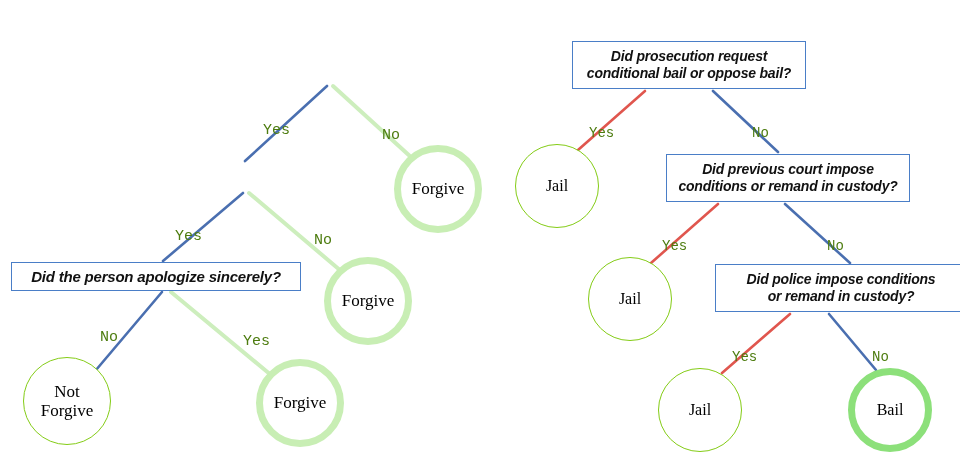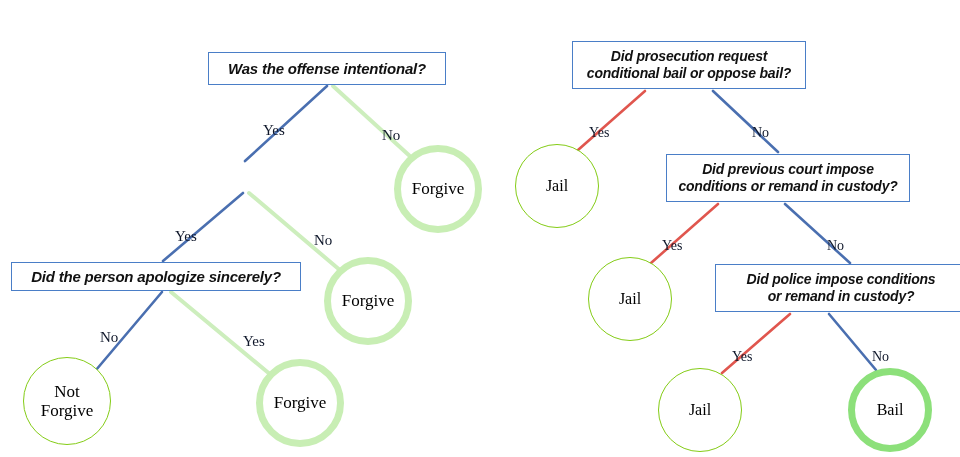--- a/index.html
+++ b/index.html
@@ -34,22 +34,22 @@
     color:#000000;
     line-height:1.12;
     z-index:3;
   }
   .leaf.red{border:1px solid #84cc16;}
   .leaf.green-pale{border:7px solid #c8eeb4;}
   .leaf.green{border:7px solid #8ce07a;}
 
   .elabel{
     position:absolute;
-    font-family:Liberation Serif, serif;
-    color:#0f172a;
+    font-family:Liberation Mono, monospace;
+    color:#4d7c0f;
     white-space:nowrap;
     z-index:4;
   }
 </style>
 </head>
 <body>
 
 <div id="canvas">
   <svg class="edges" viewBox="0 0 960 457">
       <line x1="327" y1="86" x2="245" y2="161" stroke="#4a6fb0" stroke-width="2.6" stroke-linecap="round"></line>
@@ -64,23 +64,20 @@
       <line x1="785" y1="204" x2="850" y2="263" stroke="#4a6fb0" stroke-width="2.6" stroke-linecap="round"></line>
       <line x1="790" y1="314" x2="722" y2="373" stroke="#e0564e" stroke-width="2.6" stroke-linecap="round"></line>
       <line x1="829" y1="314" x2="876" y2="370" stroke="#4a6fb0" stroke-width="2.6" stroke-linecap="round"></line>
     </svg>
 <div class="elabel" style="left: 263px; top: 122px; font-size: 15px;">Yes</div>
     <div class="elabel" style="left: 382px; top: 127px; font-size: 15px;">No</div>
     <div class="elabel" style="left: 175px; top: 228px; font-size: 15px;">Yes</div>
     <div class="elabel" style="left: 314px; top: 232px; font-size: 15px;">No</div>
     <div class="elabel" style="left: 100px; top: 329px; font-size: 15px;">No</div>
     <div class="elabel" style="left: 243px; top: 333px; font-size: 15px;">Yes</div>
-    <div class="qbox" style="left: 208px; top: 52px; width: 238px; height: 33px; font-size: 15px; border-color: rgb(74, 126, 199);">
-      <span>Was the offense intentional?</span>
-    </div>
     <div class="qbox" style="left: 11px; top: 262px; width: 290px; height: 29px; font-size: 15px; border-color: rgb(74, 126, 199);">
       <span>Did the person apologize sincerely?</span>
     </div>
     <div class="leaf green-pale" style="left: 394px; top: 145px; width: 88px; height: 88px; font-size: 17px;">
       <span>Forgive</span>
     </div>
     <div class="leaf green-pale" style="left: 324px; top: 257px; width: 88px; height: 88px; font-size: 17px;">
       <span>Forgive</span>
     </div>
     <div class="leaf green-pale" style="left: 256px; top: 359px; width: 88px; height: 88px; font-size: 17px;">

